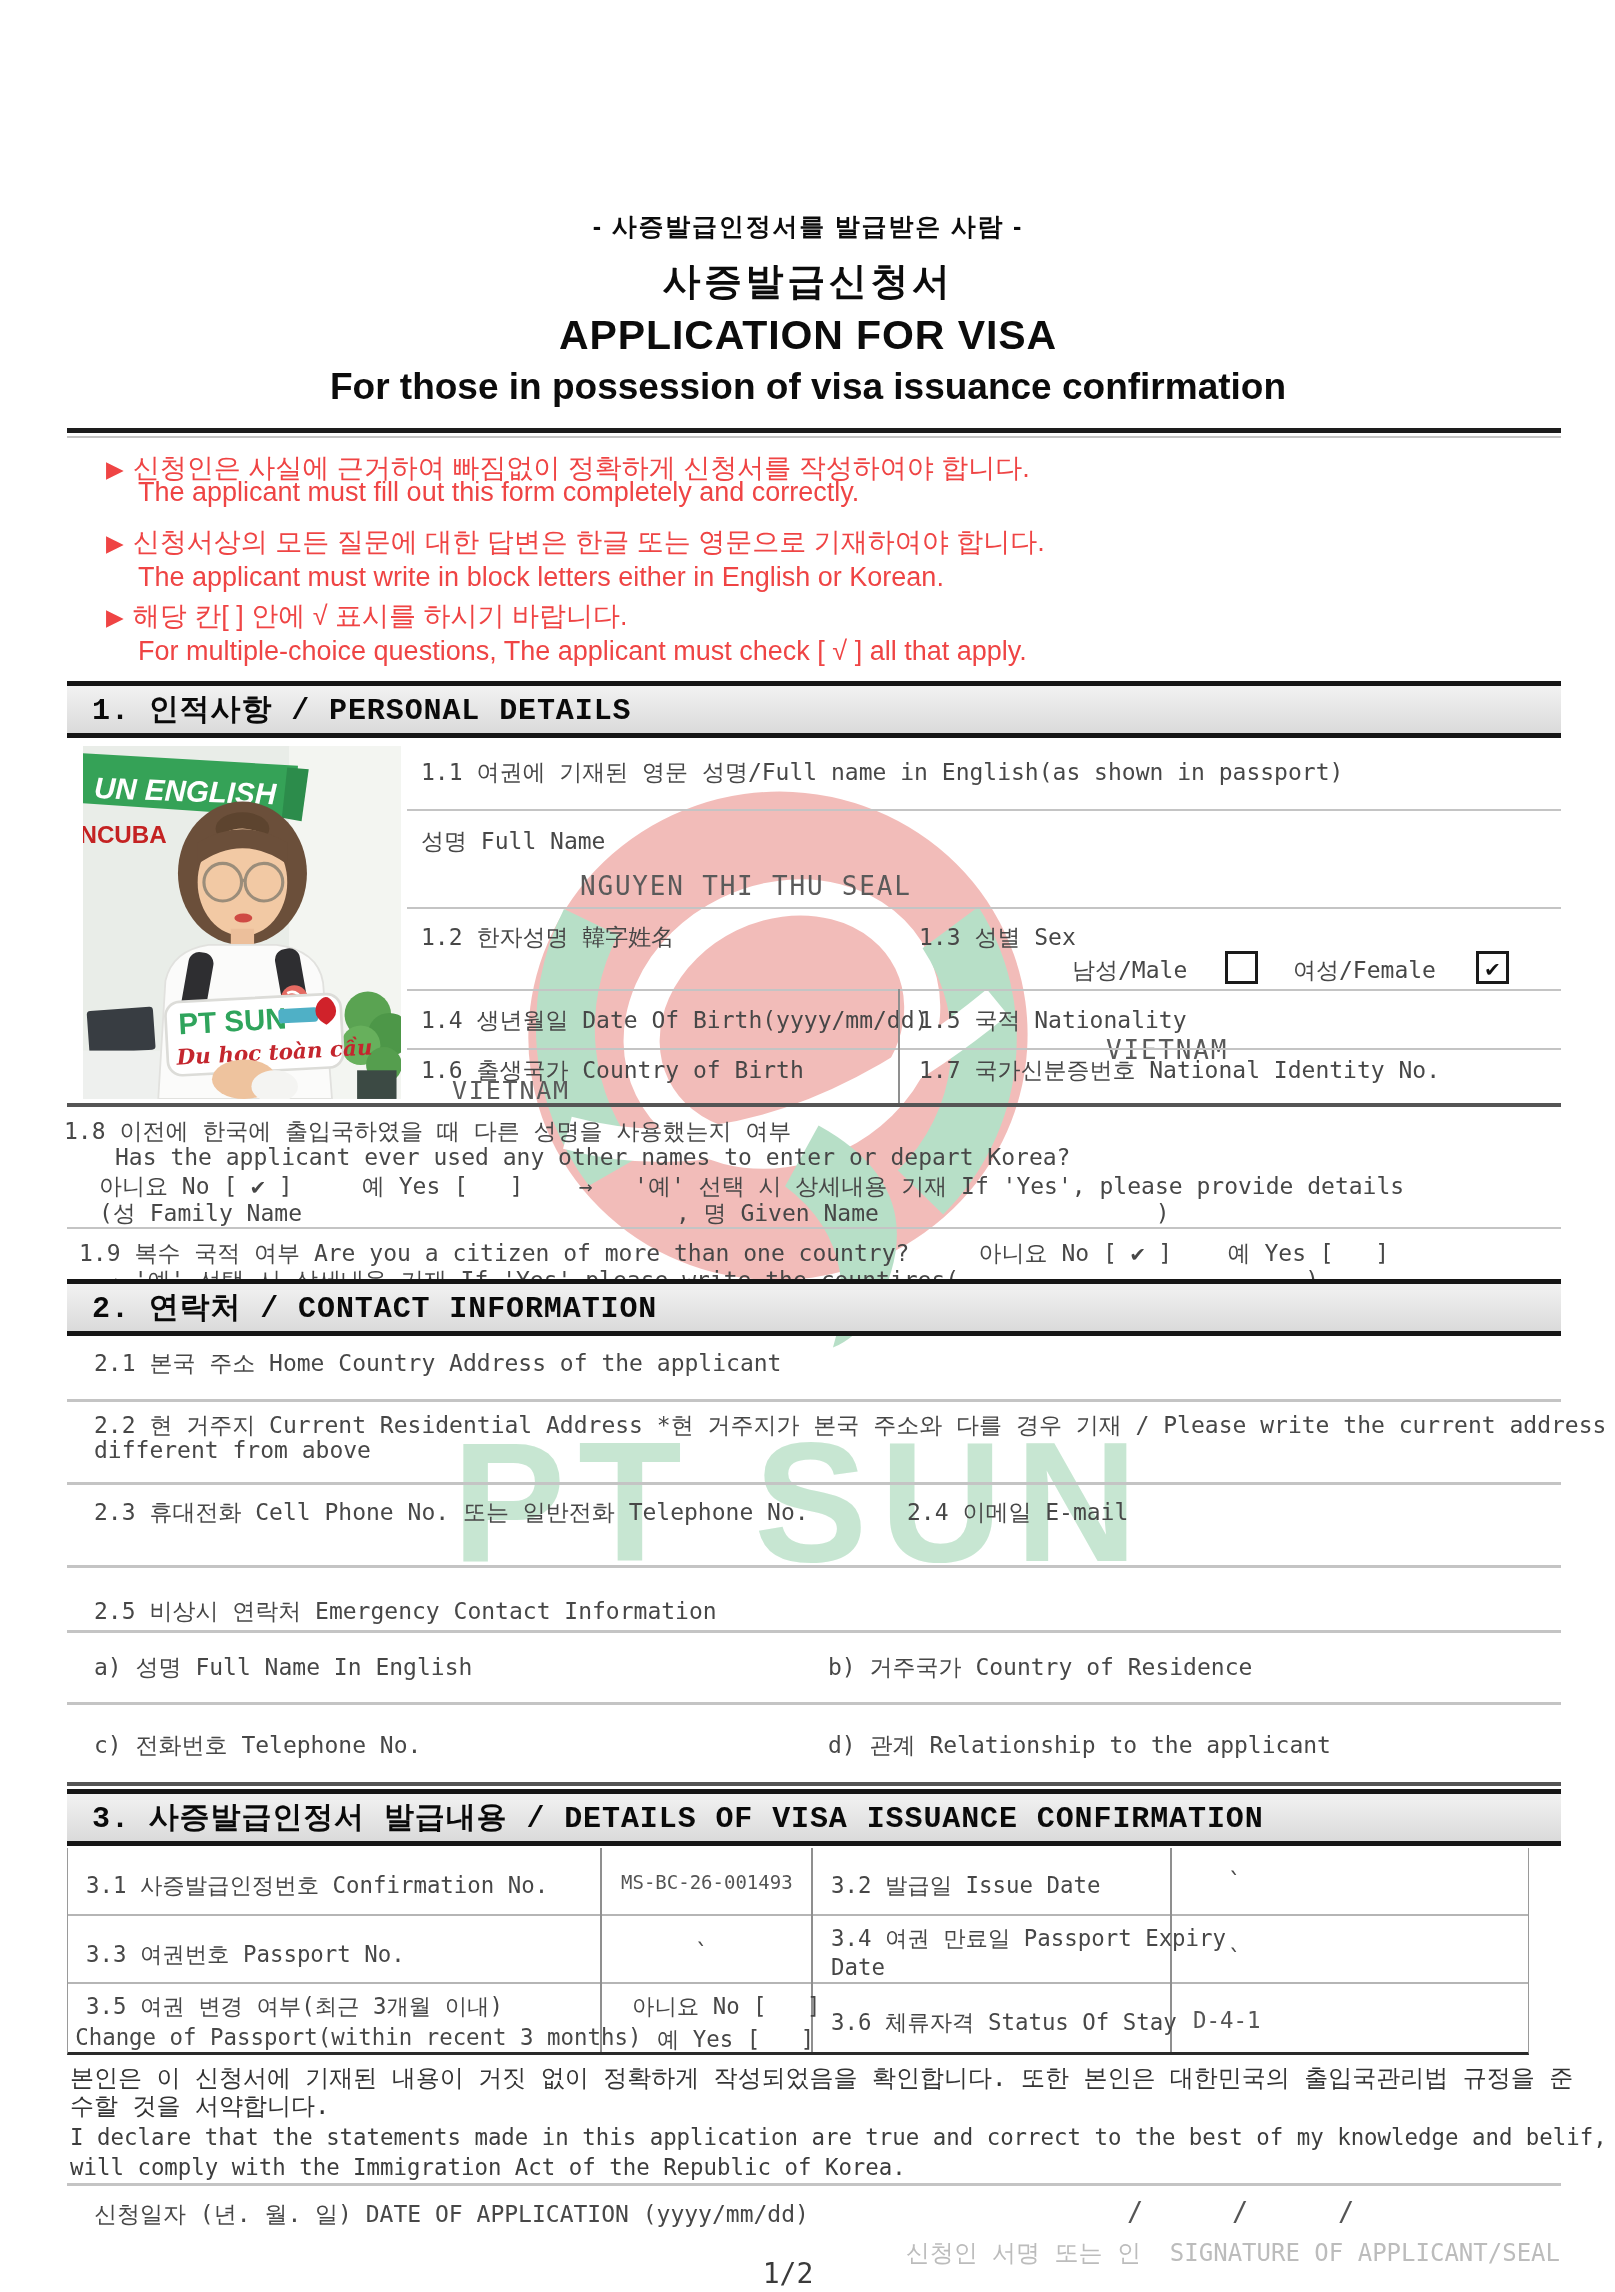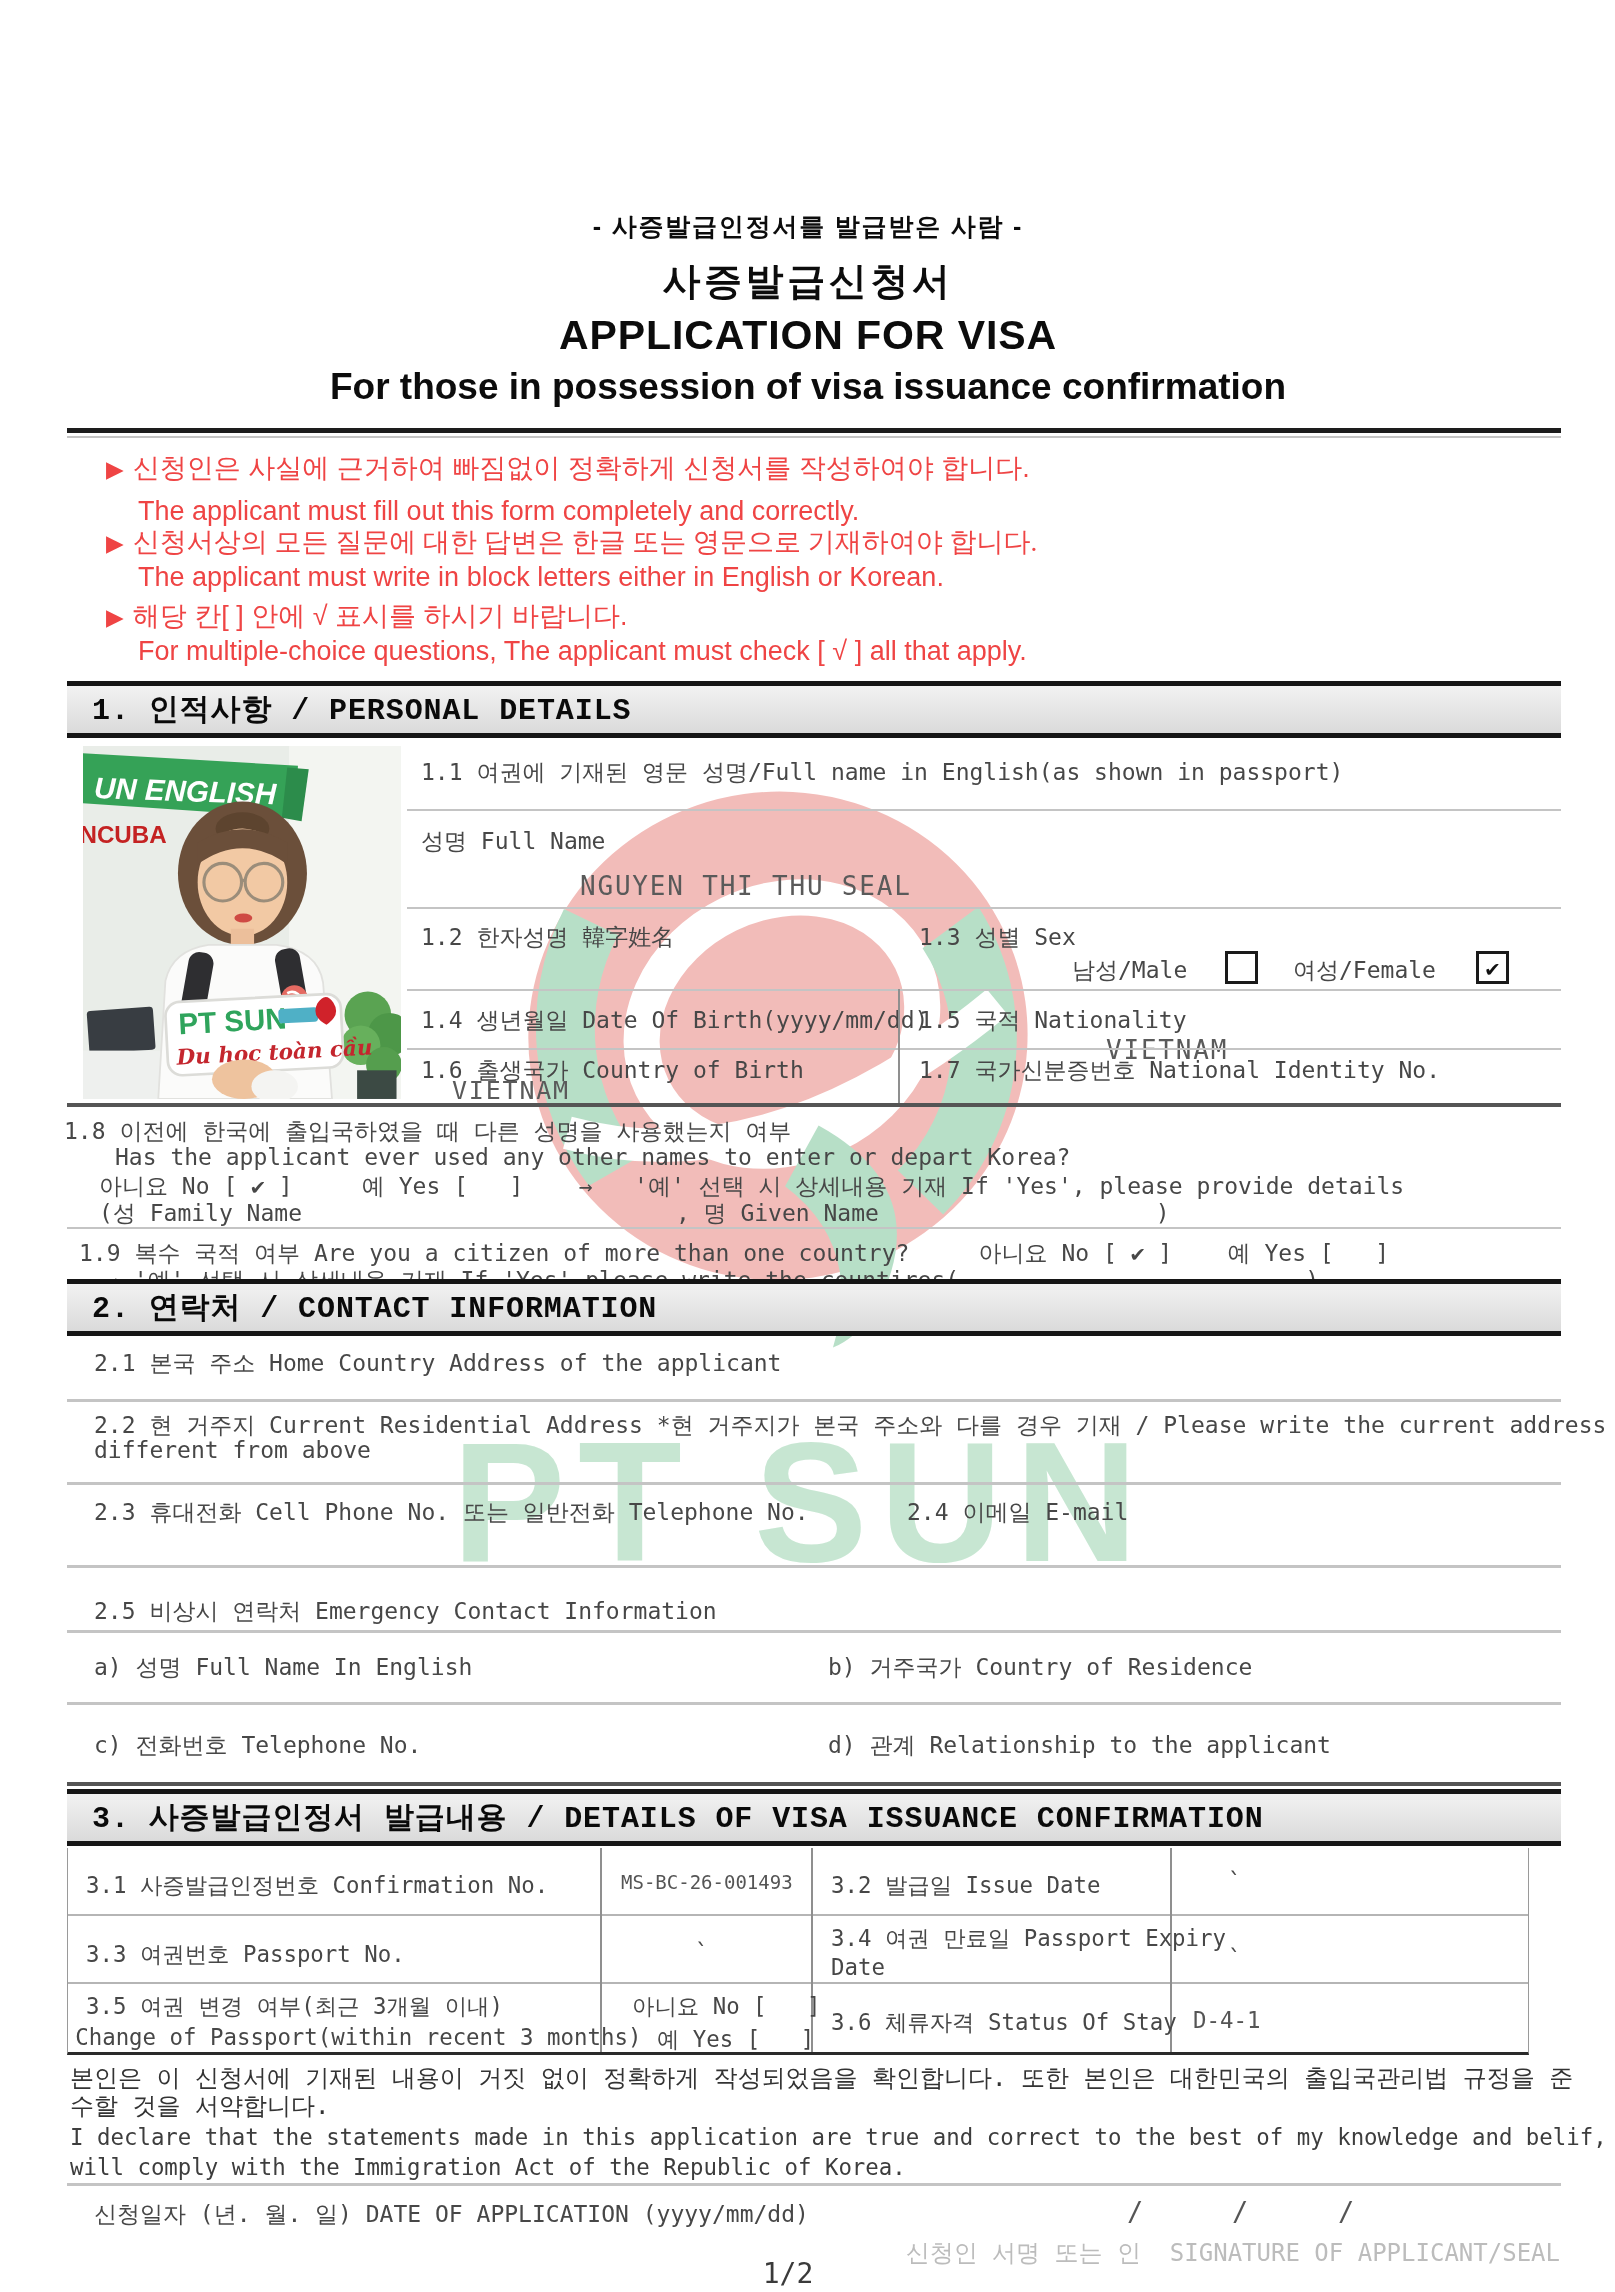--- a/index.html
+++ b/index.html
@@ -77,22 +77,22 @@
   <div class="abs title-wrap">
     <div class="t-top">- 사증발급인정서를 발급받은 사람 -</div>
     <div class="t-ko">사증발급신청서</div>
     <div class="t-en">APPLICATION FOR VISA</div>
     <div class="t-sub">For those in possession of visa issuance confirmation</div>
   </div>
   <div class="hrule dark" style="top:428px;"></div>
   <div class="hrule" style="top:436px;height:1.8px;"></div>
 
   <div class="abs instr" style="left:106px;top:450px;"><span class="arrow">▶</span><span>신청인은 사실에 근거하여 빠짐없이 정확하게 신청서를 작성하여야 합니다.</span></div>
-  <div class="abs instr instr-en" style="left:106px;top:496px;text-align:right;">The applicant must fill out this form completely and correctly.</div>
-  <div class="abs instr" style="left:106px;top:524px;font-family:Liberation Serif, serif;"><span class="arrow">▶</span><span>신청서상의 모든 질문에 대한 답변은 한글 또는 영문으로 기재하여야 합니다.</span></div>
+  <div class="abs instr instr-en" style="left:106px;top:477px;text-align:right;">The applicant must fill out this form completely and correctly.</div>
+  <div class="abs instr" style="left:106px;top:524px;"><span class="arrow">▶</span><span>신청서상의 모든 질문에 대한 답변은 한글 또는 영문으로 기재하여야 합니다.</span></div>
   <div class="abs instr instr-en" style="left:106px;top:562px;">The applicant must write in block letters either in English or Korean.</div>
   <div class="abs instr" style="left:106px;top:598px;"><span class="arrow">▶</span><span>해당 칸[ ] 안에 √ 표시를 하시기 바랍니다.</span></div>
   <div class="abs instr instr-en" style="left:106px;top:636px;">For multiple-choice questions, The applicant must check [ √ ] all that apply.</div>
 
   <div class="secbar" style="top:681px;">1. 인적사항 / PERSONAL DETAILS</div>
 
   <svg class="abs photo-box" viewBox="0 0 355 394">
     <rect x="0" y="0" width="355" height="394" fill="#e9ede8"></rect>
     <rect x="230" y="0" width="125" height="394" fill="#f3f5f1"></rect>
     <polygon points="0,8 240,22 236,80 0,64" fill="#35a257"></polygon>

